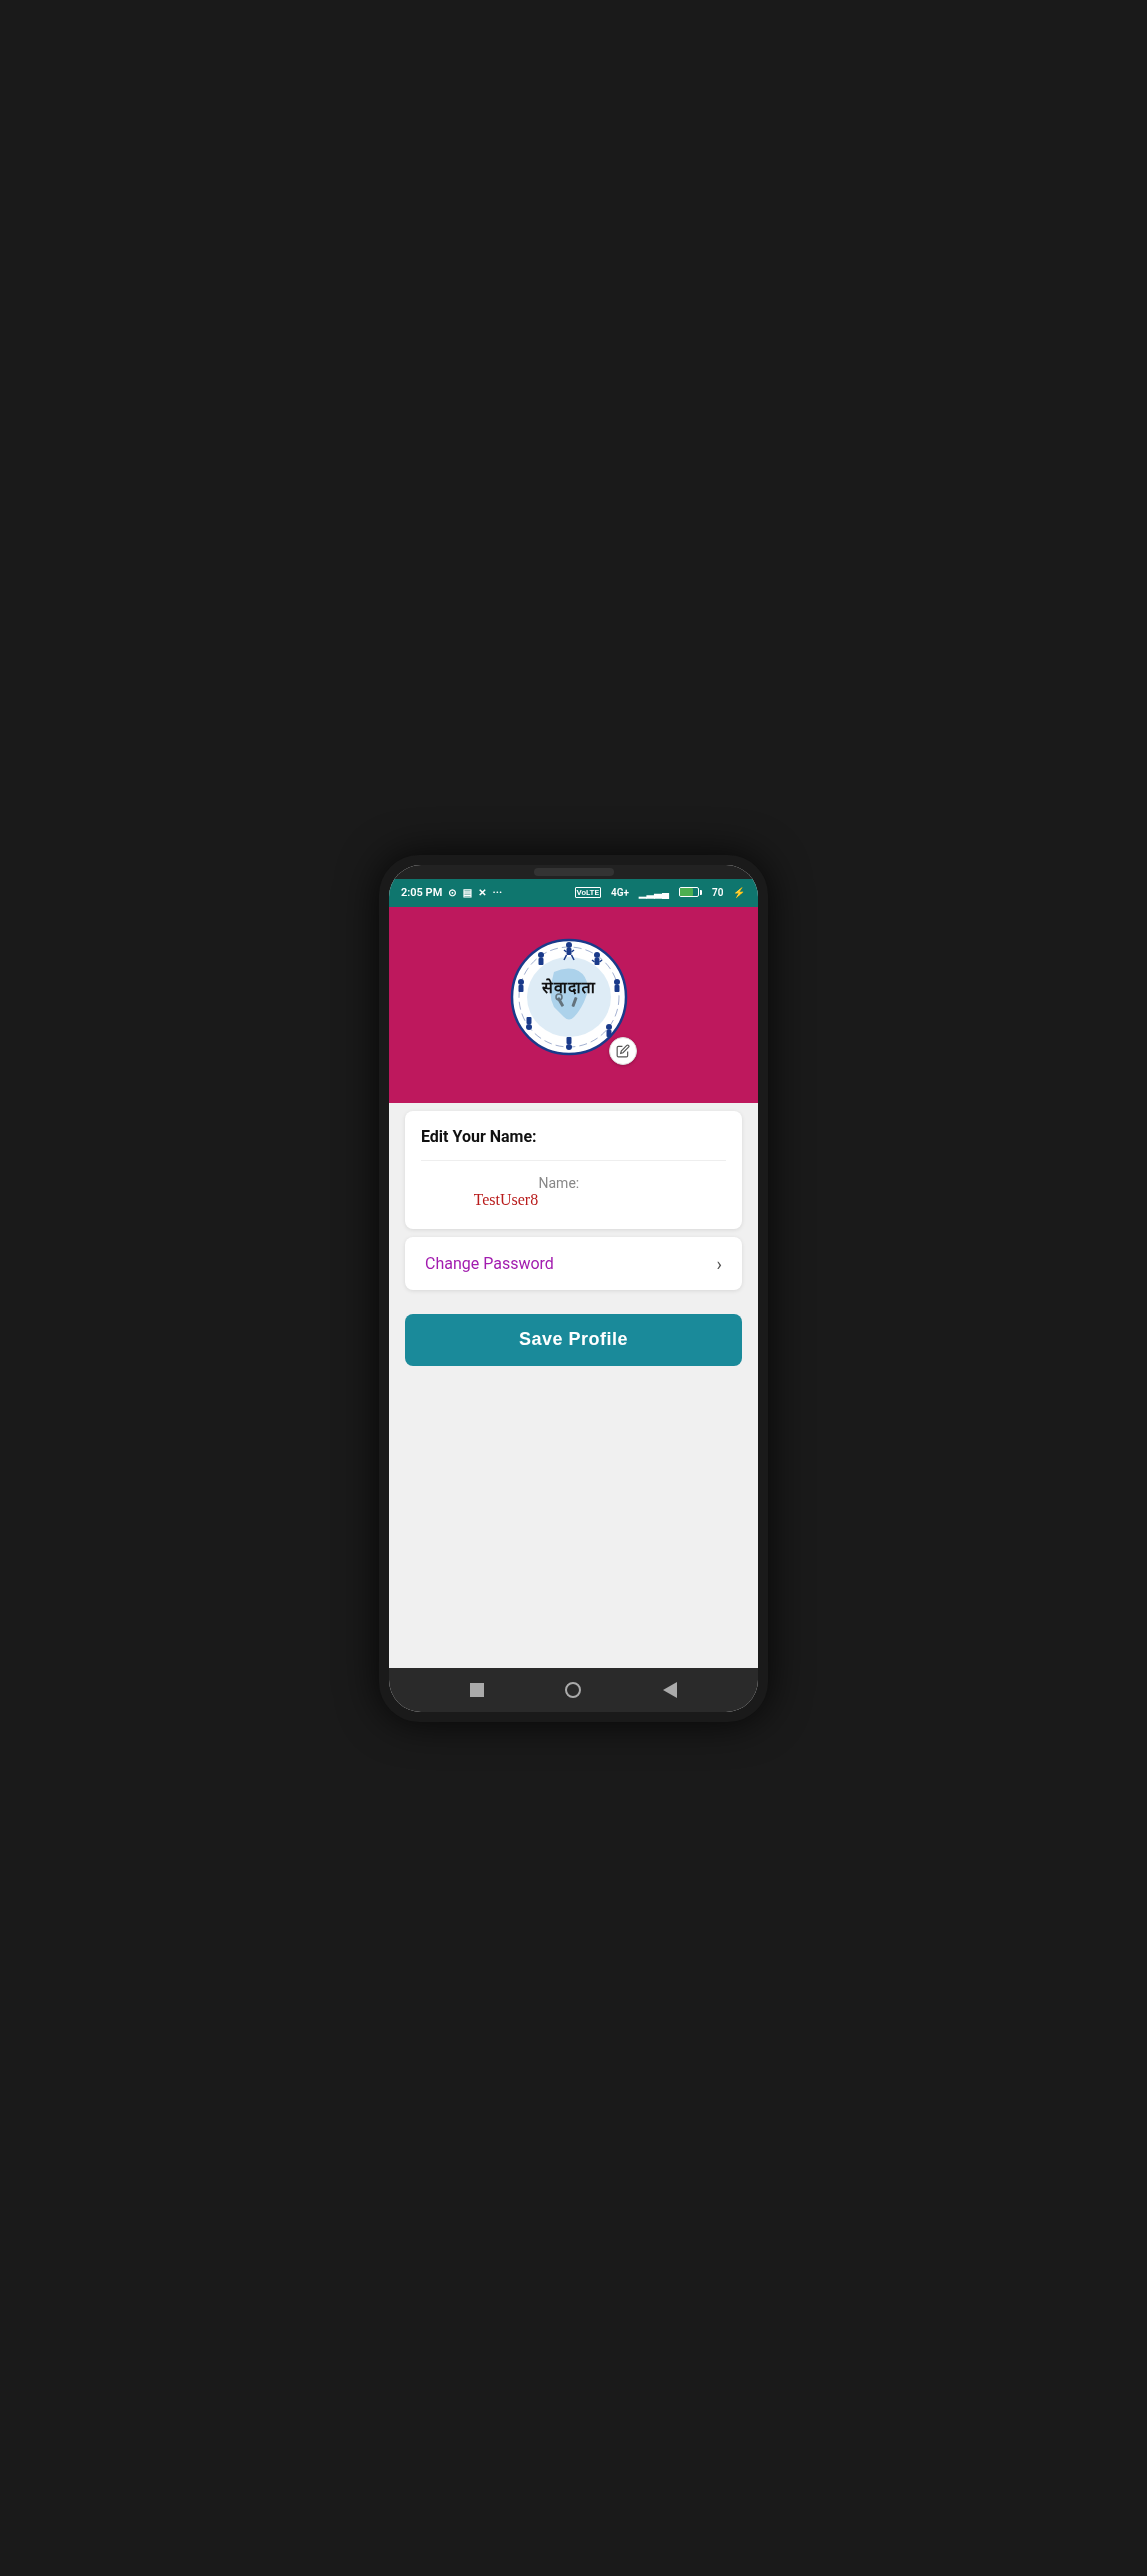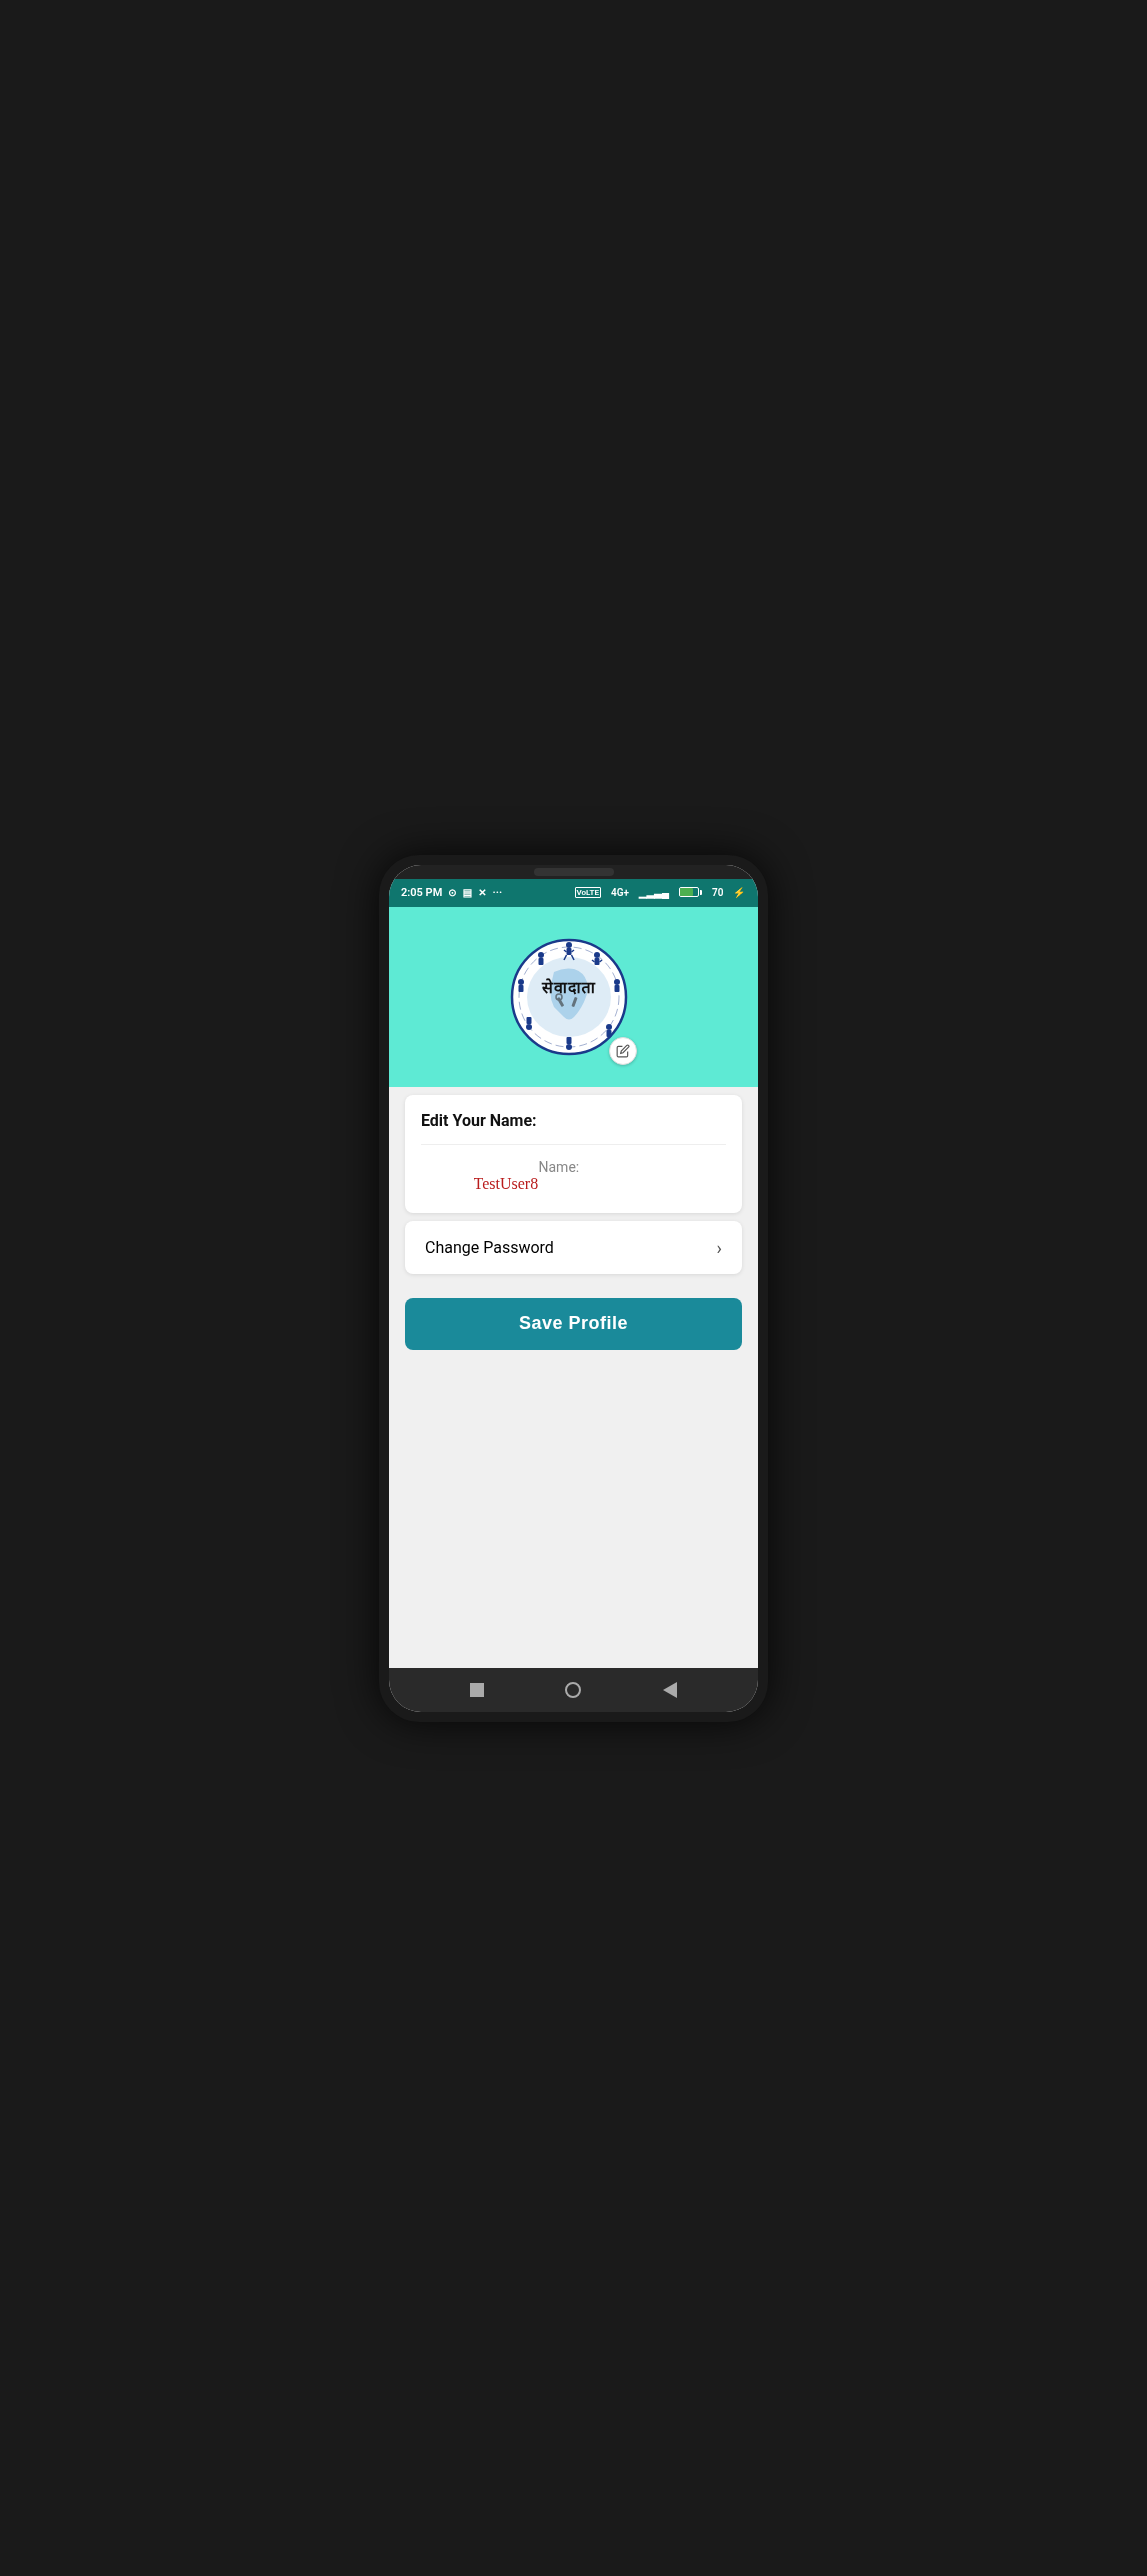--- a/index.html
+++ b/index.html
@@ -141,25 +141,25 @@
     
     .content {
       flex: 1;
       background: #f0f0f0;
       overflow-y: auto;
       padding-bottom: 16px;
     }
 
     
     .profile-logo-section {
-      background: #5eead4;
+      background: #be185d;
       display: flex;
       justify-content: center;
       align-items: center;
-      padding: 30px 0 20px;
+      padding: 30px 0 36px;
       position: relative;
       margin-bottom: 4px;
     }
 
     .logo-container {
       position: relative;
       width: 130px;
       height: 130px;
     }
 
@@ -242,21 +242,21 @@
       padding: 16px 20px;
       box-shadow: 0 1px 4px rgba(0,0,0,0.1);
       display: flex;
       align-items: center;
       justify-content: space-between;
       cursor: pointer;
     }
 
     .change-password-label {
       font-size: 16px;
-      color: #000000;
+      color: #a21caf;
     }
 
     .chevron-right {
       color: #555;
       font-size: 18px;
     }
 
     
     .save-button {
       margin: 16px 16px 8px;

